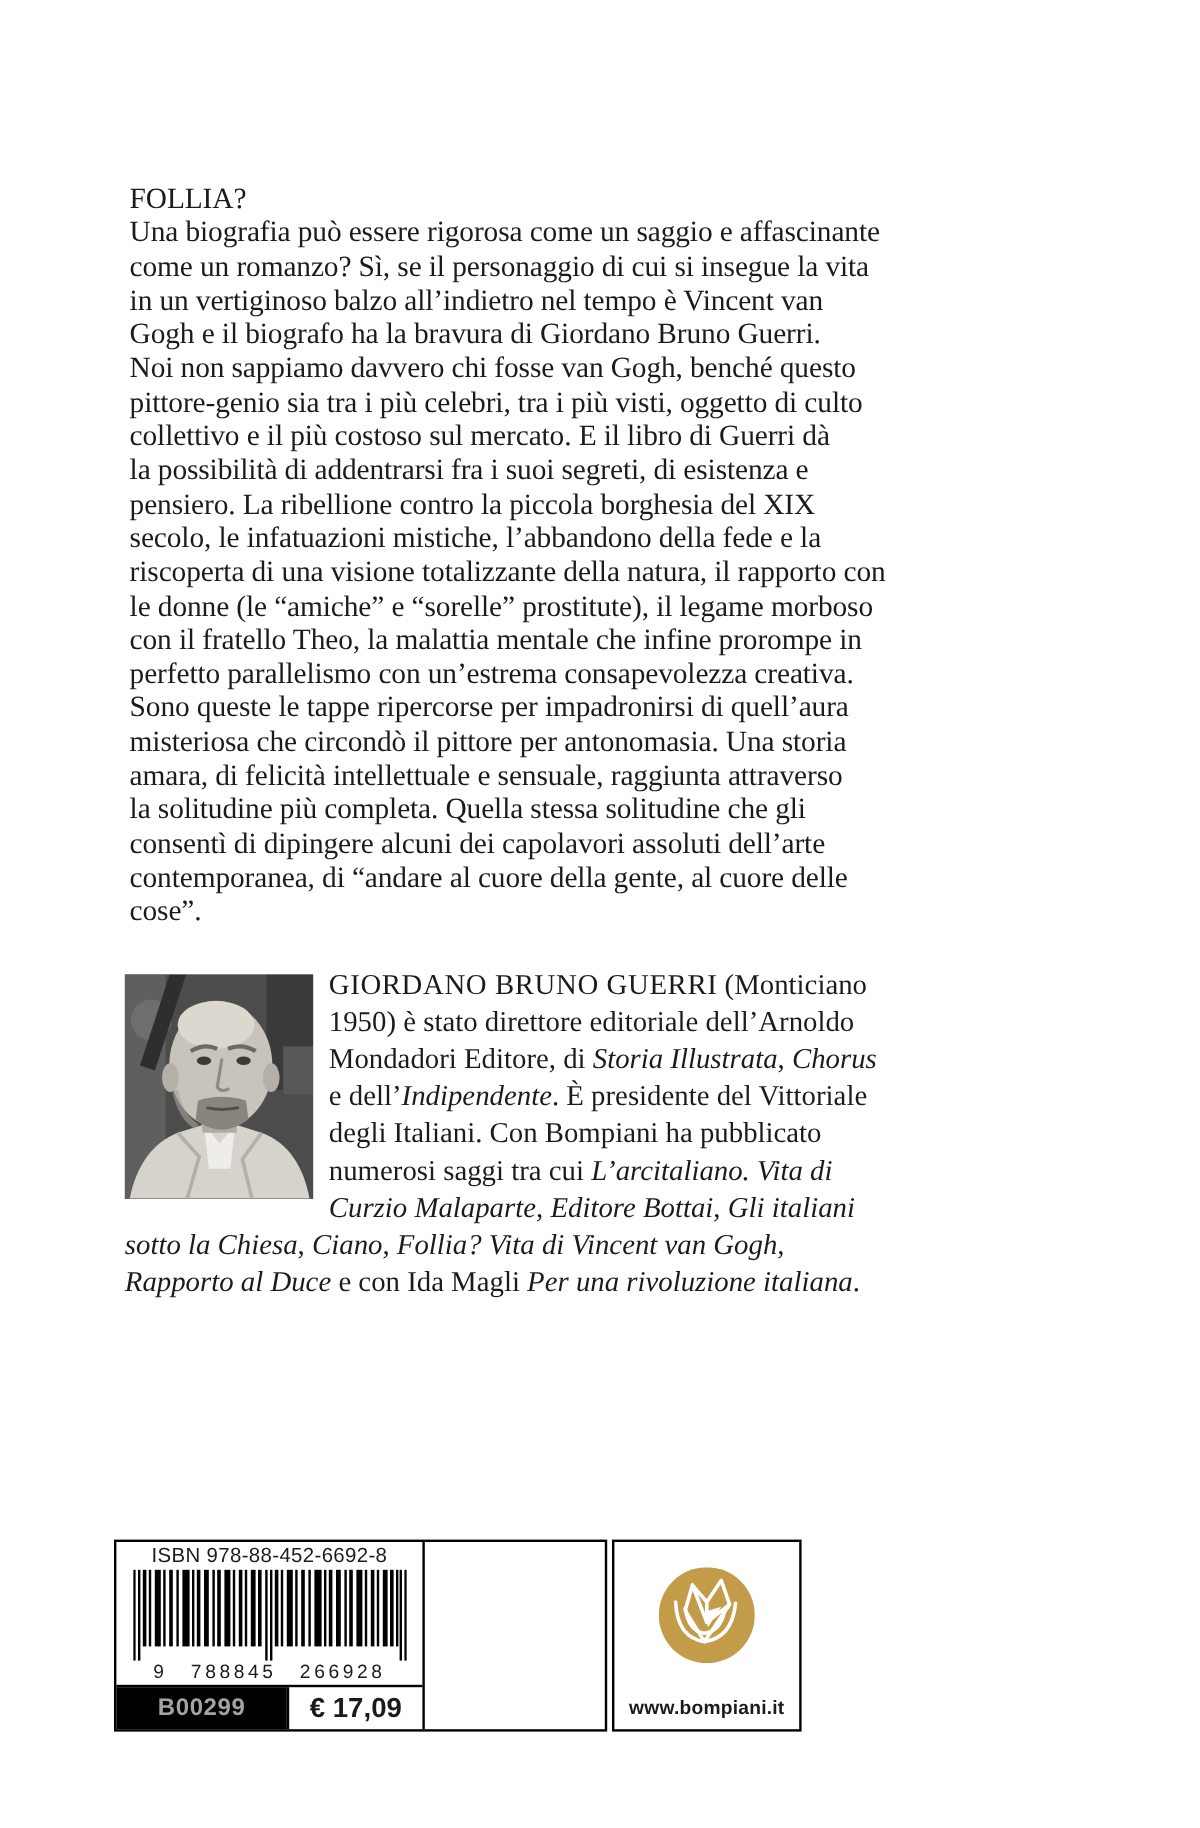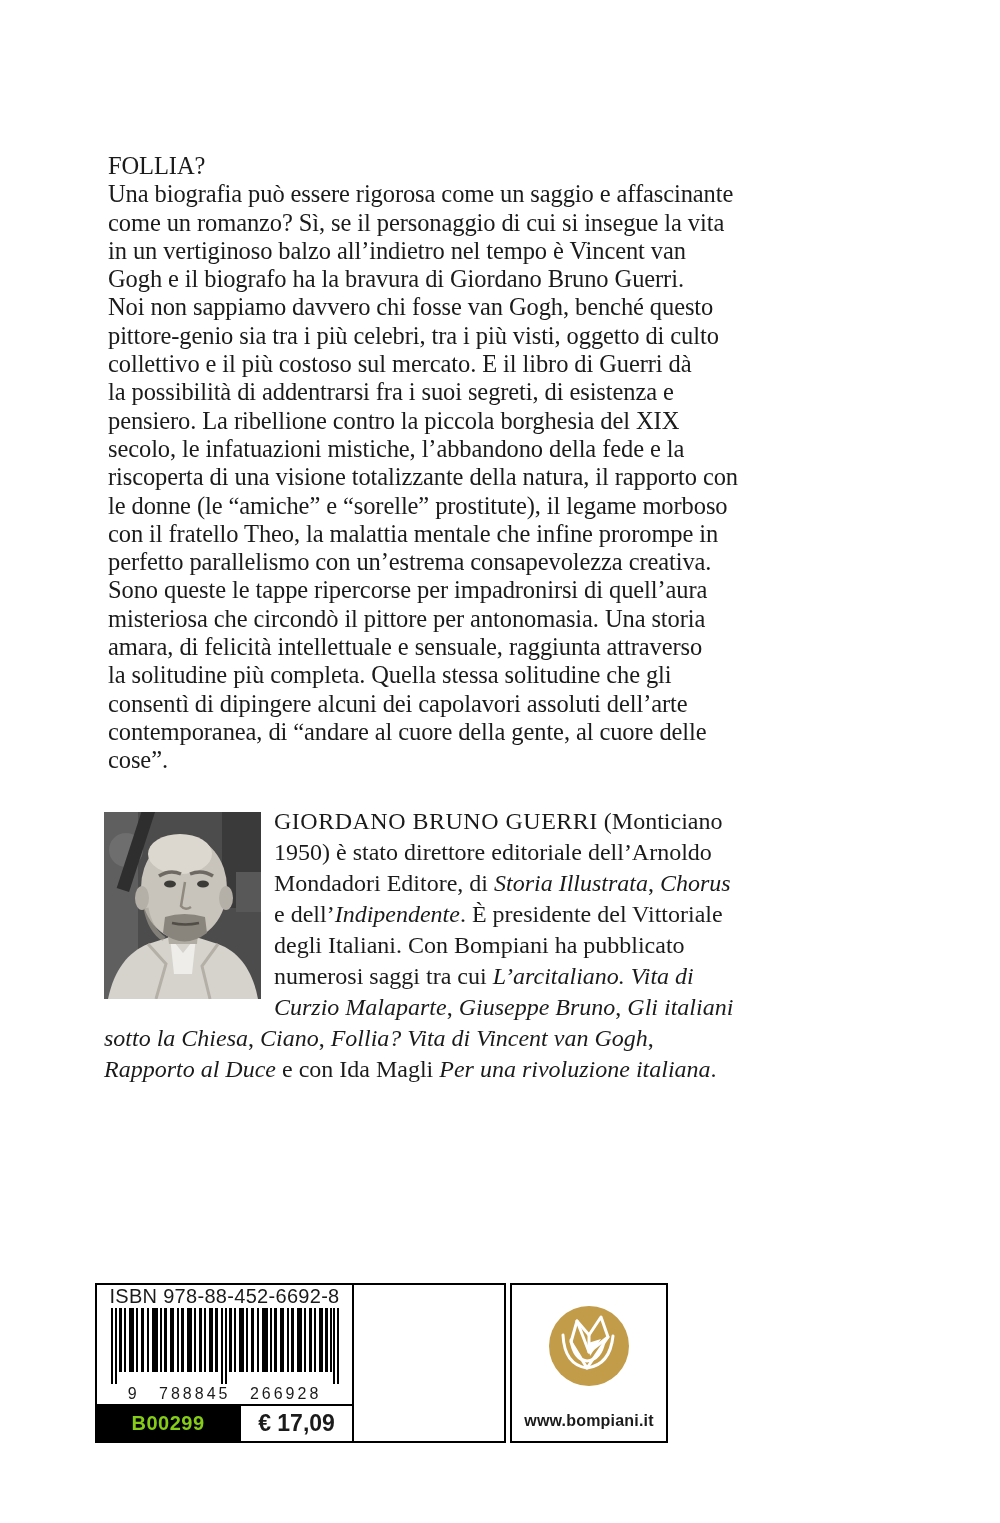--- a/index.html
+++ b/index.html
@@ -21,39 +21,39 @@
   .bio-text .i{font-style:italic;}
   .bio-text .caps{letter-spacing:0.5px;}
 
   
   .box{position:absolute;top:1283px;height:160px;box-sizing:border-box;
        border:2px solid #000;background:#fff;}
   .box-a{left:95px;width:411px;display:flex;}
   .cell-barcode{width:257px;box-sizing:border-box;border-right:2px solid #000;
                 display:flex;flex-direction:column;}
   .isbn{height:24px;display:flex;align-items:center;justify-content:center;
-        font-family:"Liberation Sans",sans-serif;font-size:20px;letter-spacing:0.3px;}
+        font-family:"Liberation Sans",sans-serif;font-size:17px;letter-spacing:0.3px;}
   .bars{height:76px;display:flex;justify-content:center;}
   .bc-digits{height:20px;display:flex;align-items:center;justify-content:center;
              font-family:"Liberation Sans",sans-serif;font-size:16px;
              letter-spacing:3px;word-spacing:12px;}
   .price-row{height:36px;display:flex;border-top:2px solid #000;}
-  .code-badge{width:142px;background:#000;color:#84cc16;display:flex;align-items:center;
+  .code-badge{width:142px;background:#000;color:#a3a3a3;display:flex;align-items:center;
               justify-content:center;font-family:"Liberation Sans",sans-serif;
               font-weight:bold;font-size:20px;letter-spacing:0.5px;}
   .price{flex:1;border-left:2px solid #000;display:flex;align-items:center;
          justify-content:center;font-family:"Liberation Sans",sans-serif;
          font-weight:bold;font-size:23px;}
   .cell-series{flex:1;display:flex;align-items:center;justify-content:center;
                text-align:center;font-size:18.5px;letter-spacing:2px;
                line-height:21px;white-space:pre-line;}
   .box-b{left:510px;width:158px;}
   .box-c{left:672px;width:160px;}
   .logo-cell{display:flex;flex-direction:column;align-items:center;
-             justify-content:space-between;}
+             gap:24px;}
   .box-b.logo-cell{padding:21px 0 11px;}
   .box-c.logo-cell{padding:15px 0 11px;}
   .logo-url{font-family:"Liberation Sans",sans-serif;font-weight:bold;
             font-size:16px;letter-spacing:0.2px;}
 
   
   .credit{position:absolute;left:951px;top:1452px;width:380px;
           transform-origin:0 0;transform:rotate(-90deg);
           font-family:"Liberation Sans",sans-serif;font-weight:bold;
           font-size:10.5px;letter-spacing:0.1px;color:#222;}
@@ -113,21 +113,21 @@
         <path d="M68,111 Q81,114 95,111" stroke="#514d47" stroke-width="2.5" fill="none"></path>
         <path d="M42,96 Q46,118 60,127" stroke="#a6a198" stroke-width="5" fill="none" opacity="0.6"></path>
       </svg>
     </div>
     <p class="bio-text"><span class="caps">GIORDANO BRUNO GUERRI</span><span> (Monticiano
 1950) è stato direttore editoriale dell’Arnoldo
 Mondadori Editore, di </span><span class="i">Storia Illustrata</span><span>, </span><span class="i">Chorus</span><span>
 e dell’</span><span class="i">Indipendente</span><span>. È presidente del Vittoriale
 degli Italiani. Con Bompiani ha pubblicato
 numerosi saggi tra cui </span><span class="i">L’arcitaliano. Vita di
-Curzio Malaparte</span><span>, </span><span class="i">Giuseppe Bruno</span><span>, </span><span class="i">Gli italiani
+Curzio Malaparte</span><span>, </span><span class="i">Editore Bottai</span><span>, </span><span class="i">Gli italiani
 sotto la Chiesa</span><span>, </span><span class="i">Ciano</span><span>, </span><span class="i">Follia? Vita di Vincent van Gogh</span><span>,
 </span><span class="i">Rapporto al Duce</span><span> e con Ida Magli </span><span class="i">Per una rivoluzione italiana</span><span>.</span></p>
   </div>
 
   <div class="box box-a">
     <div class="cell-barcode">
       <div class="isbn">ISBN 978-88-452-6692-8</div>
       <div class="bars">
         <svg width="228" height="76" viewBox="0 0 228 76" xmlns="http://www.w3.org/2000/svg">
           <g fill="#000">

